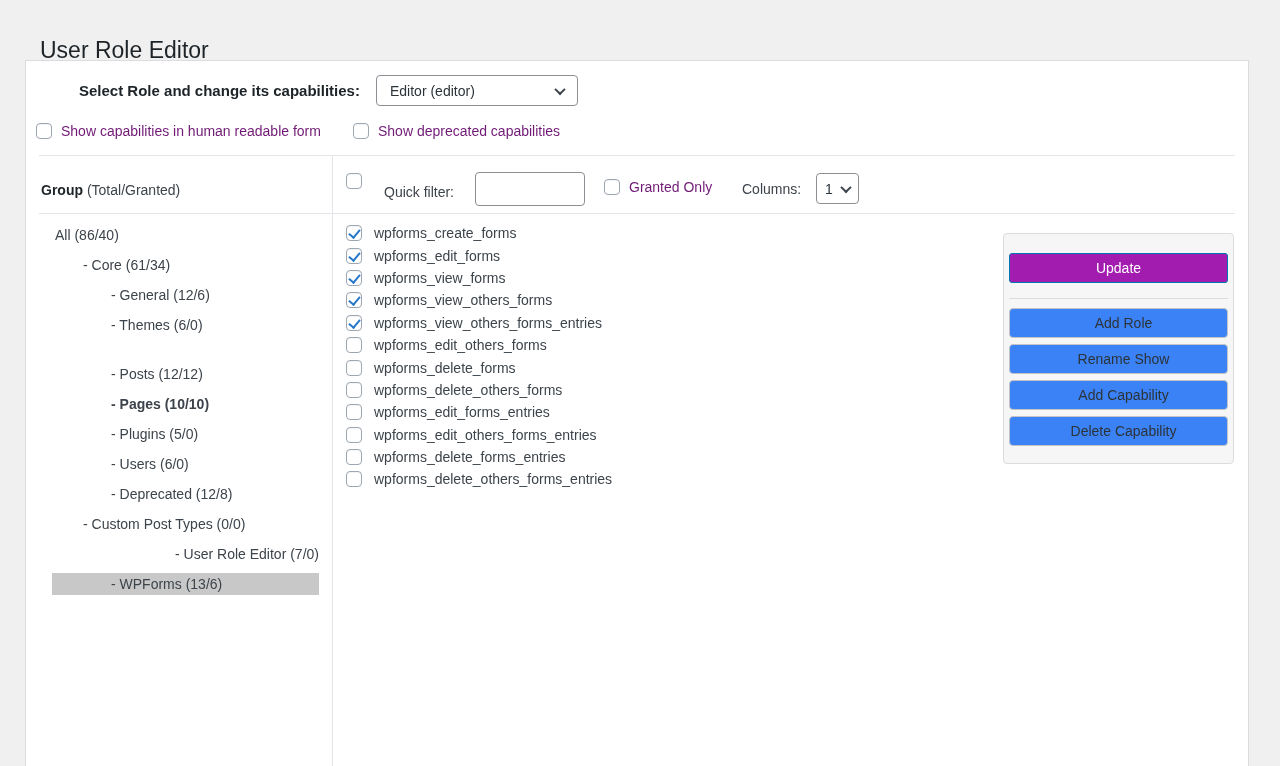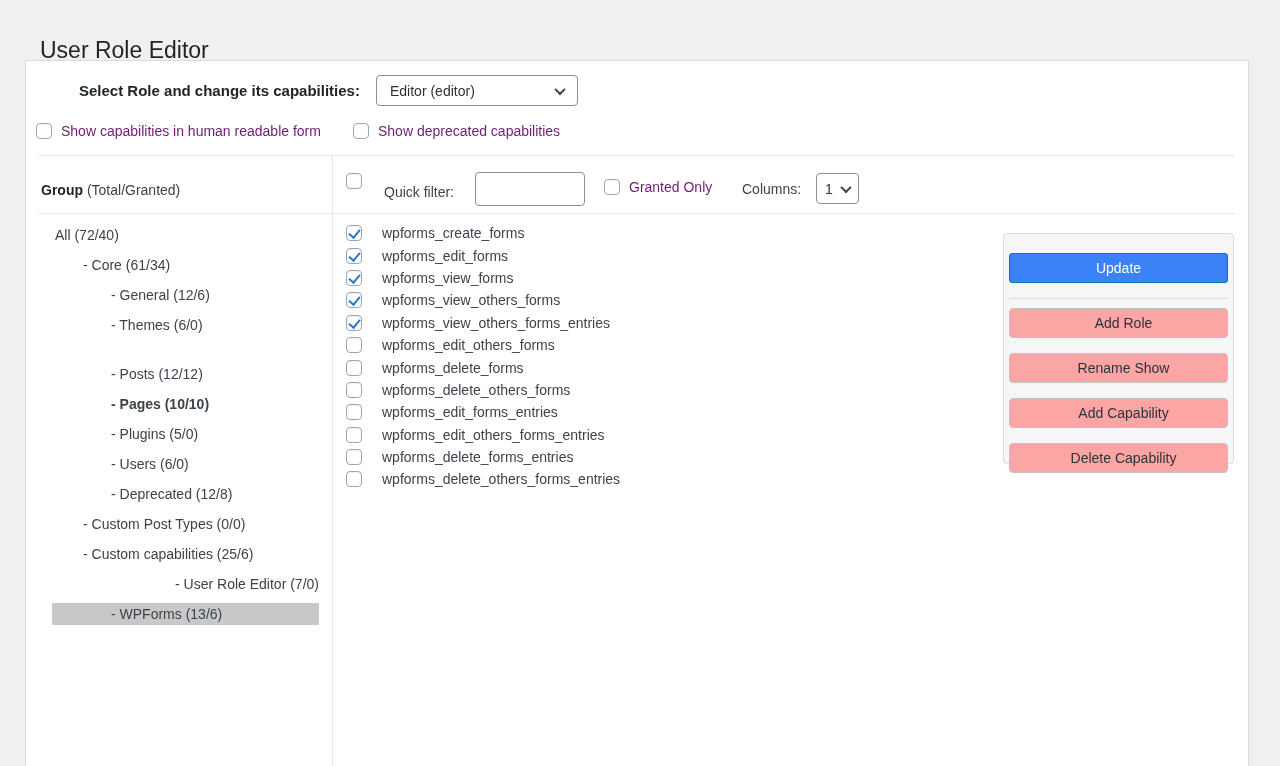--- a/index.html
+++ b/index.html
@@ -85,40 +85,40 @@
   
   .tree { position: absolute; left: 26px; top: 163px; width: 267px; }
   .tree-item {
     height: 22px; line-height: 22px; margin-bottom: 8px;
     font-size: 14px; color: #3c434a; cursor: pointer; white-space: nowrap;
   }
   .tree-item.selected { background: #c8c8c8; }
 
   
   .caps { position: absolute; left: 320px; top: 161px; }
-  .cap-row { display: flex; align-items: center; gap: 20px; height: 22.4px; font-size: 14px; color: #3c434a; }
+  .cap-row { display: flex; align-items: center; gap: 12px; height: 22.4px; font-size: 14px; color: #3c434a; }
 
   
   .actions-panel {
     position: absolute; left: 977px; top: 172px; width: 231px; height: 231px;
     background: #f6f6f6; border: 1px solid #dcdcde; border-radius: 4px;
     padding: 19px 5px 0;
   }
   .btn {
     display: block; width: 100%; height: 30px;
     font-family: inherit; font-size: 14px; cursor: pointer;
     border-radius: 4px;
   }
   .btn-primary {
-    background: #3b82f6; border: 1px solid #0077b1; color: #fff; border-radius: 3px;
+    background: #a21caf; border: 1px solid #0077b1; color: #fff; border-radius: 3px;
   }
   .actions-divider { height: 1px; background: #dcdcde; margin: 15px 0 9px; }
   .btn-secondary {
-    background: #fca5a5; border: 1px solid #c3c4c7; color: #2c3338;
-    margin-bottom: 15px;
+    background: #3b82f6; border: 1px solid #c3c4c7; color: #2c3338;
+    margin-bottom: 6px;
     padding-left: 16px;
   }
 </style>
 </head>
 <body>
 
 <h1 class="page-title">User Role Editor</h1>
 
 <div class="panel">
 
@@ -153,31 +153,30 @@
     <span class="cb"></span>
     <span>Granted Only</span>
   </label>
   <div class="columns-label">Columns:</div>
   <div class="select-box columns-select">
     <span>1</span>
     <span class="chevron"></span>
   </div>
 
   <div class="tree">
-    <div class="tree-item" style="padding-left: 3px;">All (72/40)</div>
+    <div class="tree-item" style="padding-left: 3px;">All (86/40)</div>
     <div class="tree-item" style="padding-left: 31px;">- Core (61/34)</div>
     <div class="tree-item" style="padding-left: 59px;">- General (12/6)</div>
     <div class="tree-item" style="padding-left: 59px;">- Themes (6/0)</div>
     <div class="tree-item" style="padding-left: 59px; margin-top: 27px;">- Posts (12/12)</div>
     <div class="tree-item" style="padding-left: 59px; font-weight: bold;">- Pages (10/10)</div>
     <div class="tree-item" style="padding-left: 59px;">- Plugins (5/0)</div>
     <div class="tree-item" style="padding-left: 59px;">- Users (6/0)</div>
     <div class="tree-item" style="padding-left: 59px;">- Deprecated (12/8)</div>
     <div class="tree-item" style="padding-left: 31px;">- Custom Post Types (0/0)</div>
-    <div class="tree-item" style="padding-left: 31px;">- Custom capabilities (25/6)</div>
     <div class="tree-item" style="padding-left: 59px; text-align: right;">- User Role Editor (7/0)</div>
     <div class="tree-item selected" style="padding-left: 59px;">- WPForms (13/6)</div>
   </div>
 
   <div class="caps">
     <label class="cap-row">
       <span class="cb checked"></span>
       <span>wpforms_create_forms</span>
     </label>
     <label class="cap-row">

